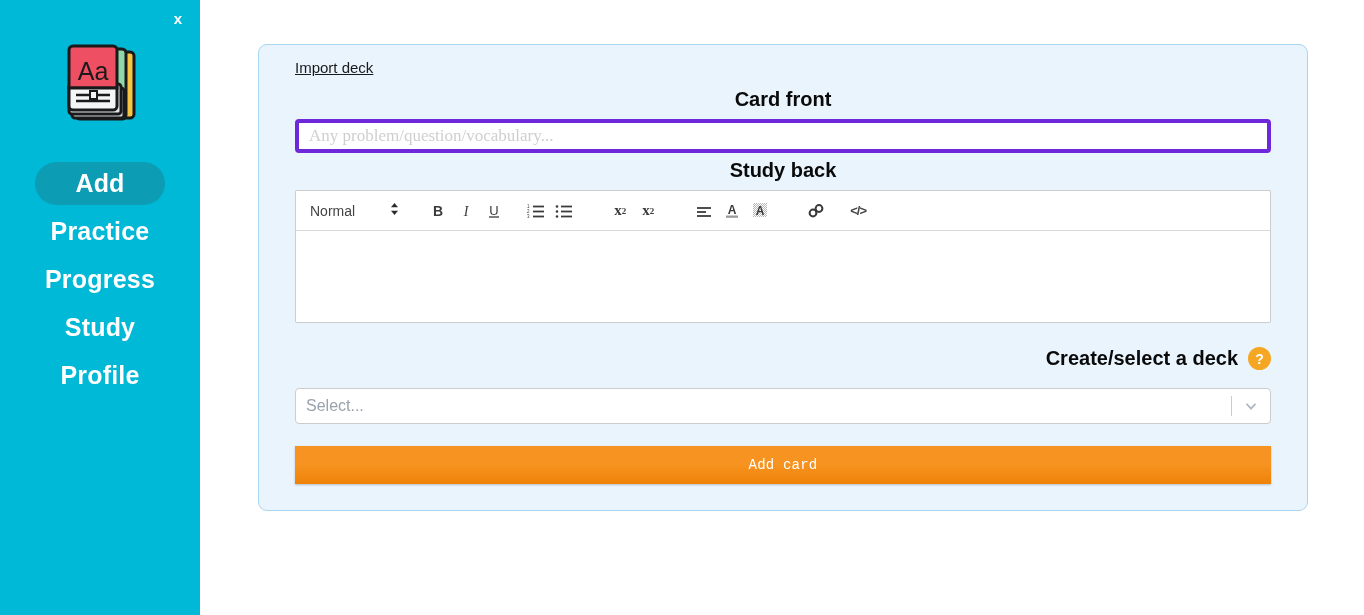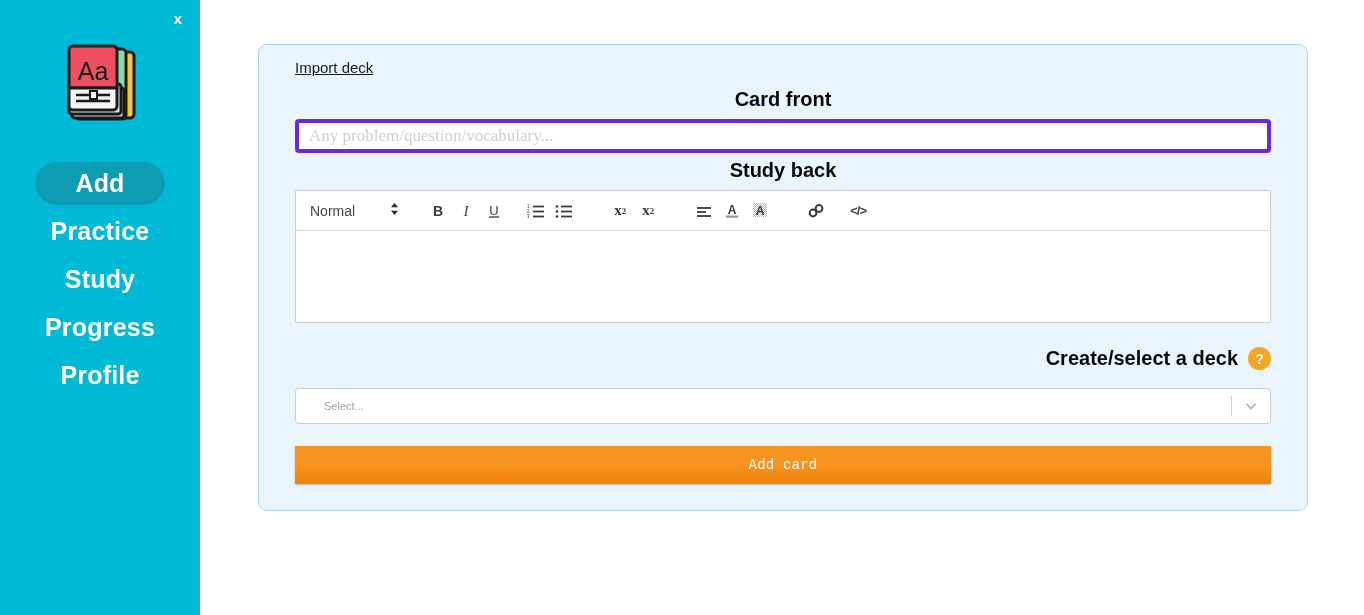--- a/index.html
+++ b/index.html
@@ -175,23 +175,23 @@
     display: flex; align-items: center;
     background: #ffffff;
     border: 1px solid #cccccc;
     border-radius: 4px;
     height: 36px;
     width: 100%;
     cursor: default;
   }
   .rs-placeholder {
     flex: 1 1 auto;
-    padding-left: 28px;
+    padding-left: 10px;
     color: #9aa2ad;
-    font-size: 11px;
+    font-size: 16px;
     font-family: "Liberation Sans", sans-serif;
   }
   .rs-sep { width: 1px; height: 20px; background: #cccccc; }
   .rs-indicator {
     width: 38px; height: 100%;
     display: flex; align-items: center; justify-content: center;
     cursor: pointer; color: #b0b6bf;
   }
 
   
@@ -238,22 +238,22 @@
 
         <line x1="16" y1="55" x2="50" y2="55" stroke="#1a1a1a" stroke-width="2.5"></line>
         <line x1="16" y1="61" x2="50" y2="61" stroke="#1a1a1a" stroke-width="2.5"></line>
         <rect x="30" y="51" width="7" height="8" fill="#f3f5f7" stroke="#1a1a1a" stroke-width="2"></rect>
       </svg>
     </div>
 
     <nav class="nav">
       <div class="nav-item active">Add</div>
       <div class="nav-item">Practice</div>
+      <div class="nav-item">Progress</div>
       <div class="nav-item">Study</div>
-      <div class="nav-item">Progress</div>
       <div class="nav-item">Profile</div>
     </nav>
   </aside>
 
   <main class="main">
     <section class="panel">
 
       <a class="import-link" href="#">Import deck</a>
 
       

